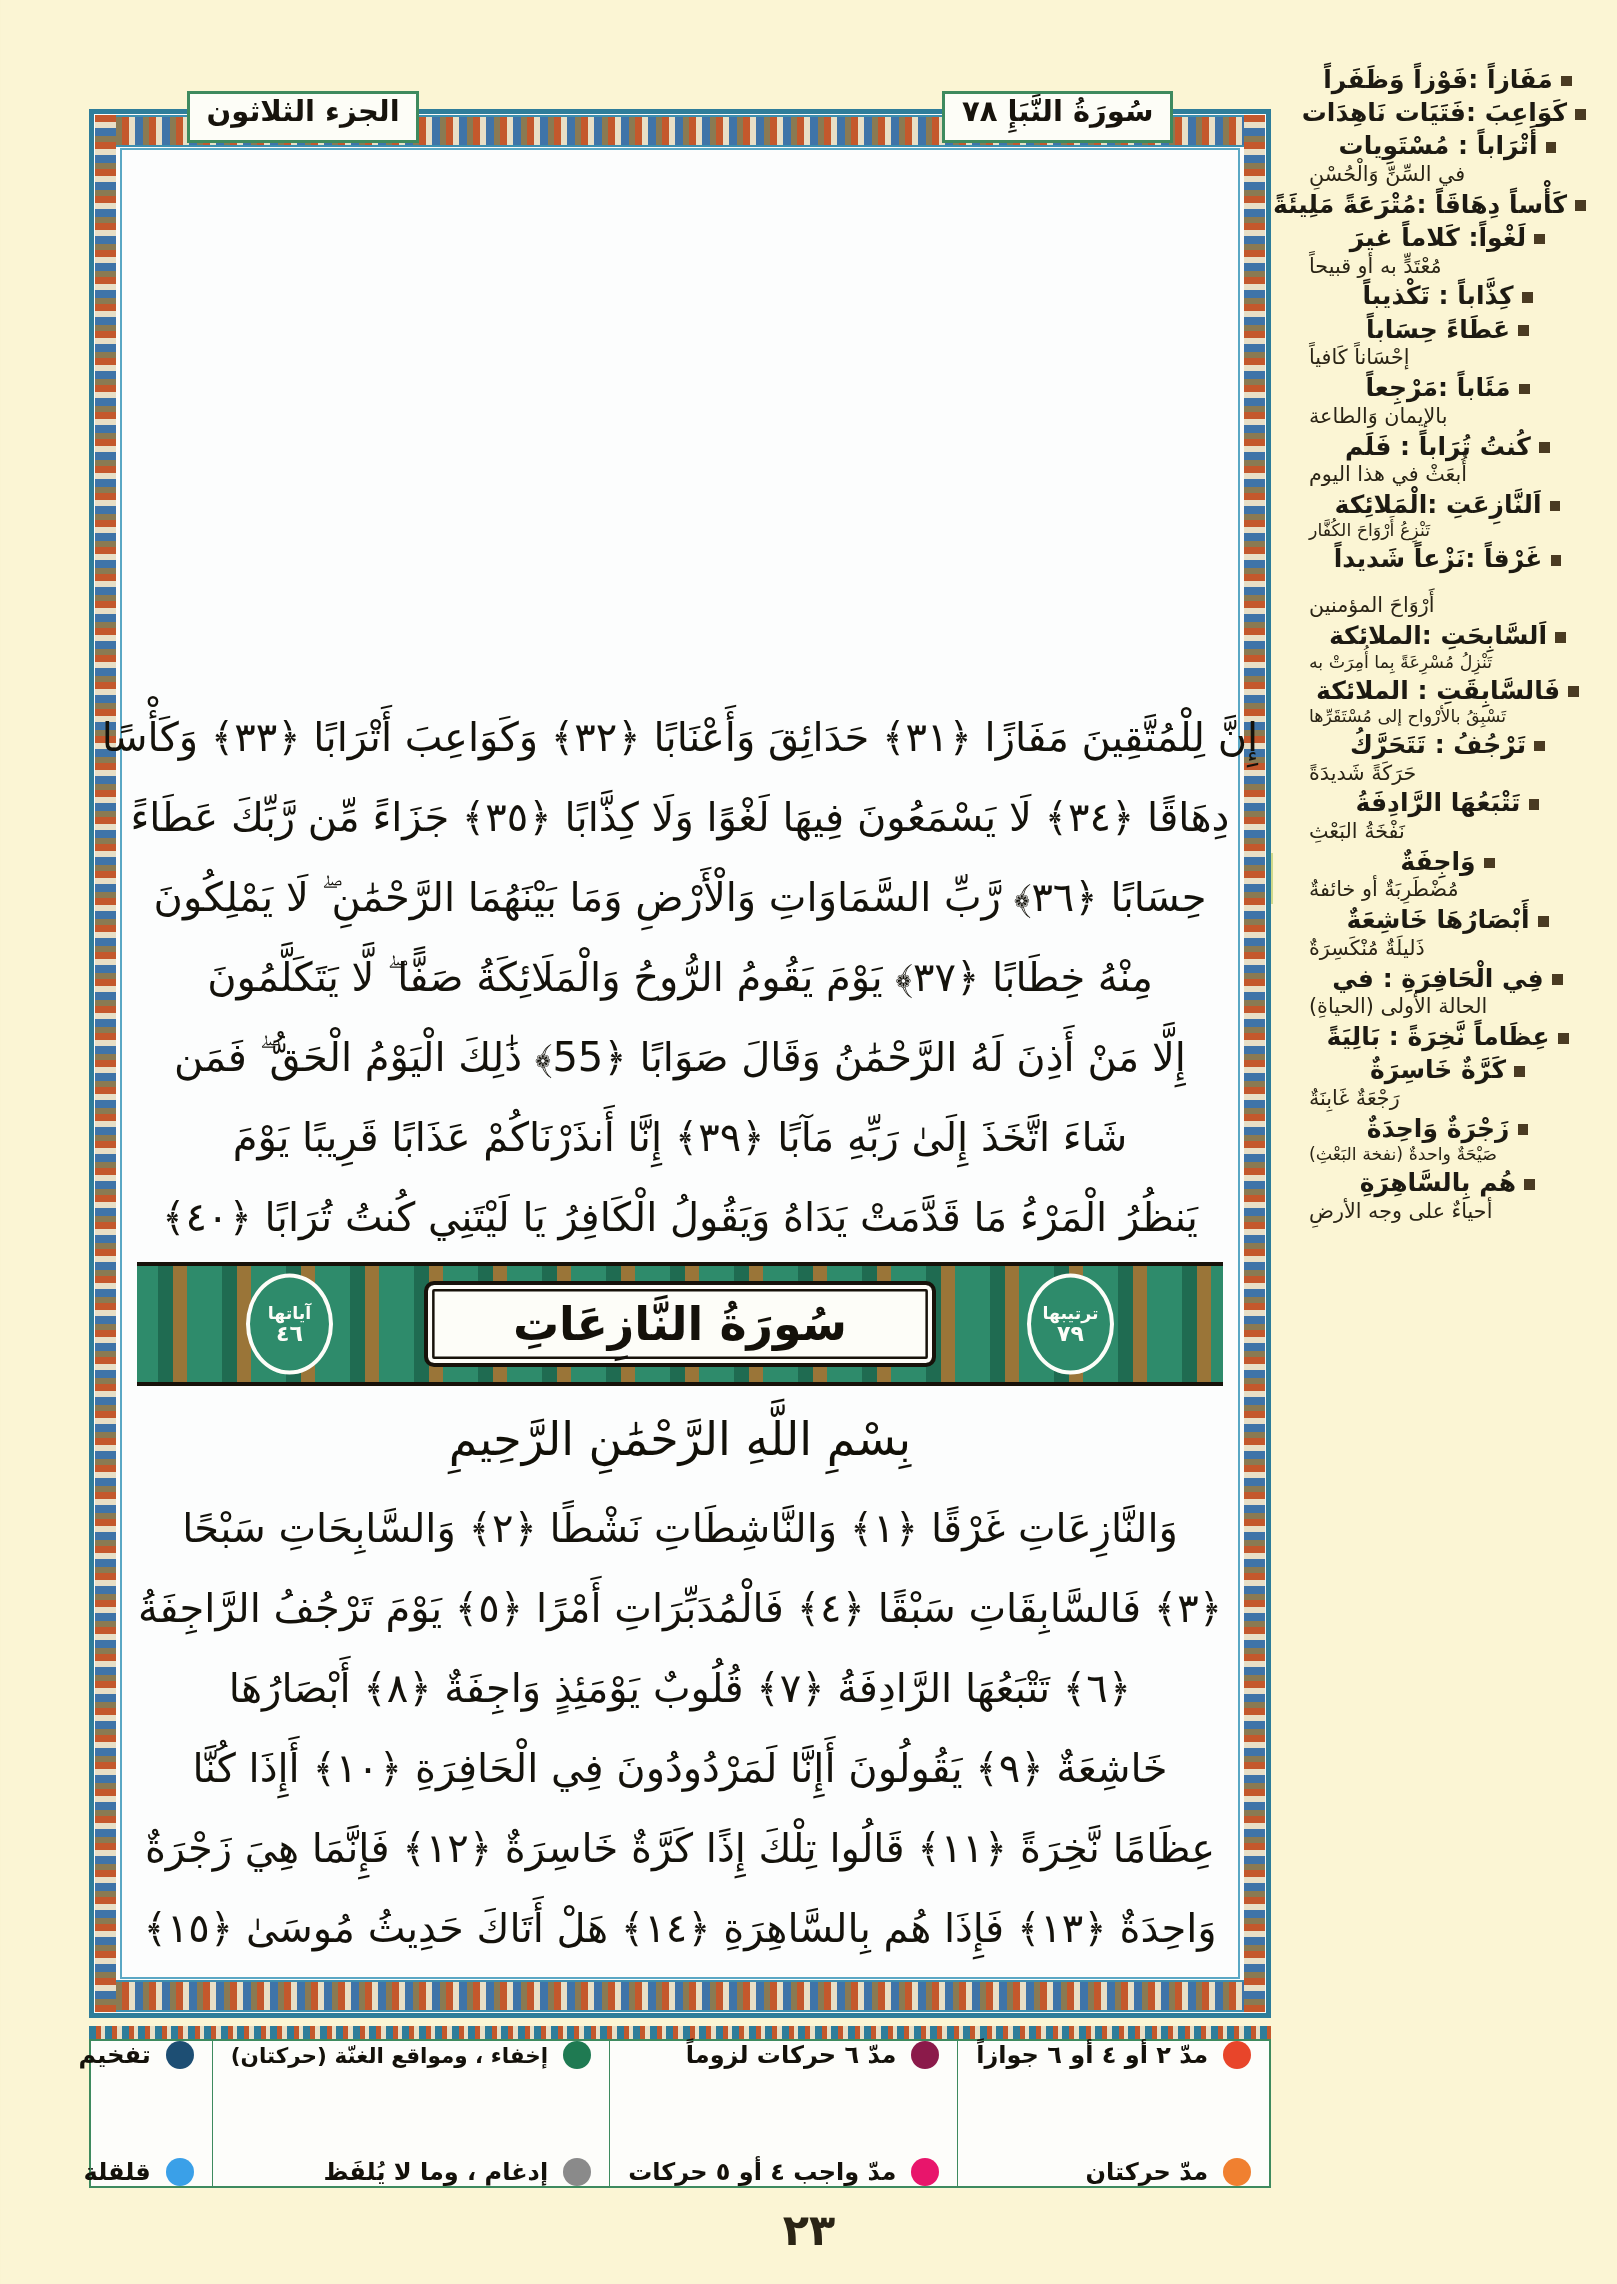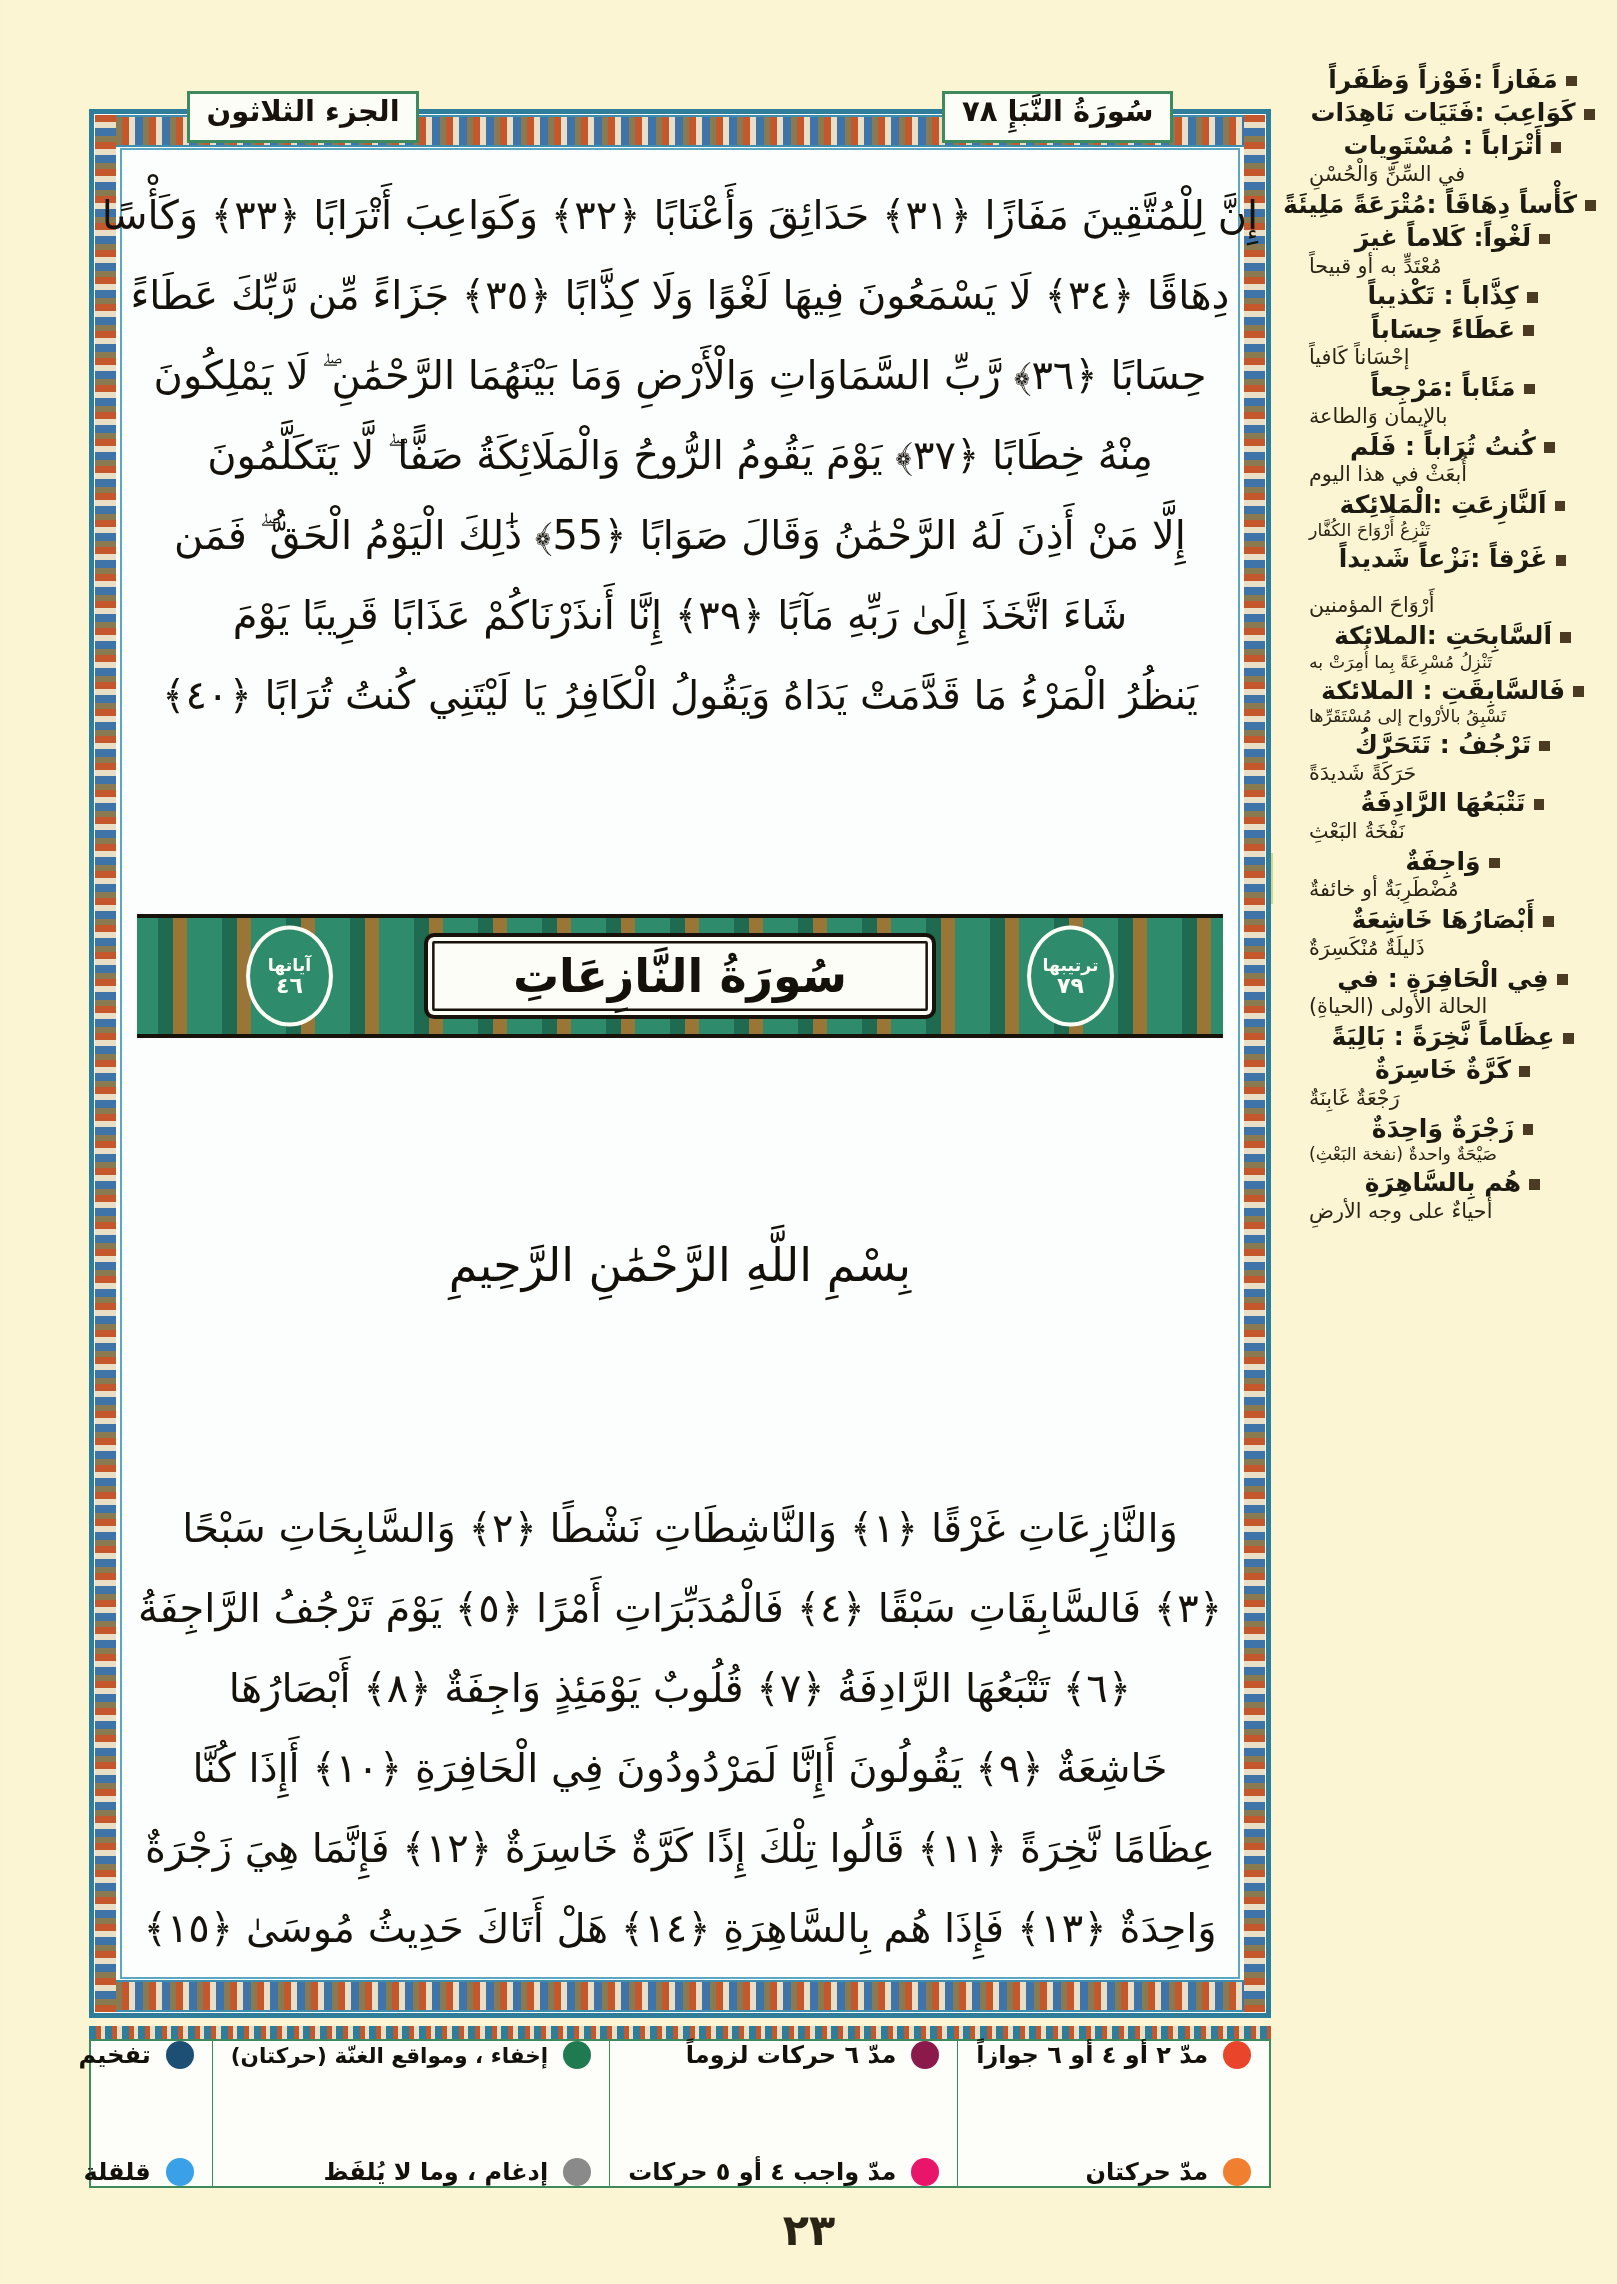--- a/index.html
+++ b/index.html
@@ -8,21 +8,21 @@
     width:1618px;height:2284px;
     background:#faf4d2;
     font-family:"DejaVu Sans","Liberation Sans",sans-serif;
     overflow:hidden;position:relative;
   }
   .page{position:absolute;inset:0;background:#fbf5d4;}
 
   
   .margin-col{
     position:absolute;top:0;right:0;width:324px;height:2284px;
-    background:#fbf5d4;padding:64px 22px 0 15px;box-sizing:border-box;
+    background:#fbf5d4;padding:64px 32px 0 15px;box-sizing:border-box;
     direction:rtl;text-align:right;
   }
   .gloss{list-style:none;margin:0;padding:0;}
   .gloss li{margin:0 0 1.7px 0;}
   .gl-head{
     display:block;text-align:center;font-size:25px;line-height:1.26;
     color:#1d1a12;font-weight:600;white-space:nowrap;
   }
   .gl-head .bullet{
     display:inline-block;width:10.7px;height:10.7px;background:#4a3b22;
@@ -74,21 +74,21 @@
     border:3.3px solid #3e8a5e;display:flex;align-items:flex-start;justify-content:center;
     padding:0 16.5px;box-sizing:border-box;z-index:6;
   }
   .cartouche span{font-size:29px;color:#17130c;font-weight:700;white-space:nowrap;}
   .cartouche.surah{right:98px;}
   .cartouche.juz{left:98px;}
 
   
   .text-area{
     position:absolute;top:66px;bottom:50px;right:48px;left:48px;
-    display:flex;flex-direction:column;justify-content:space-between;
+    display:flex;flex-direction:column;justify-content:flex-end;
   }
   .ayah-line{
     font-size:40px;line-height:1.0;color:#14120b;
     text-align:center;white-space:nowrap;direction:rtl;
     font-family:"DejaVu Sans","Liberation Sans",sans-serif;
     height:80px;display:flex;align-items:center;justify-content:center;
     letter-spacing:0px;
   }
   .ayah-line.basmala{font-size:46px;height:99px;color:#121008;}
 

